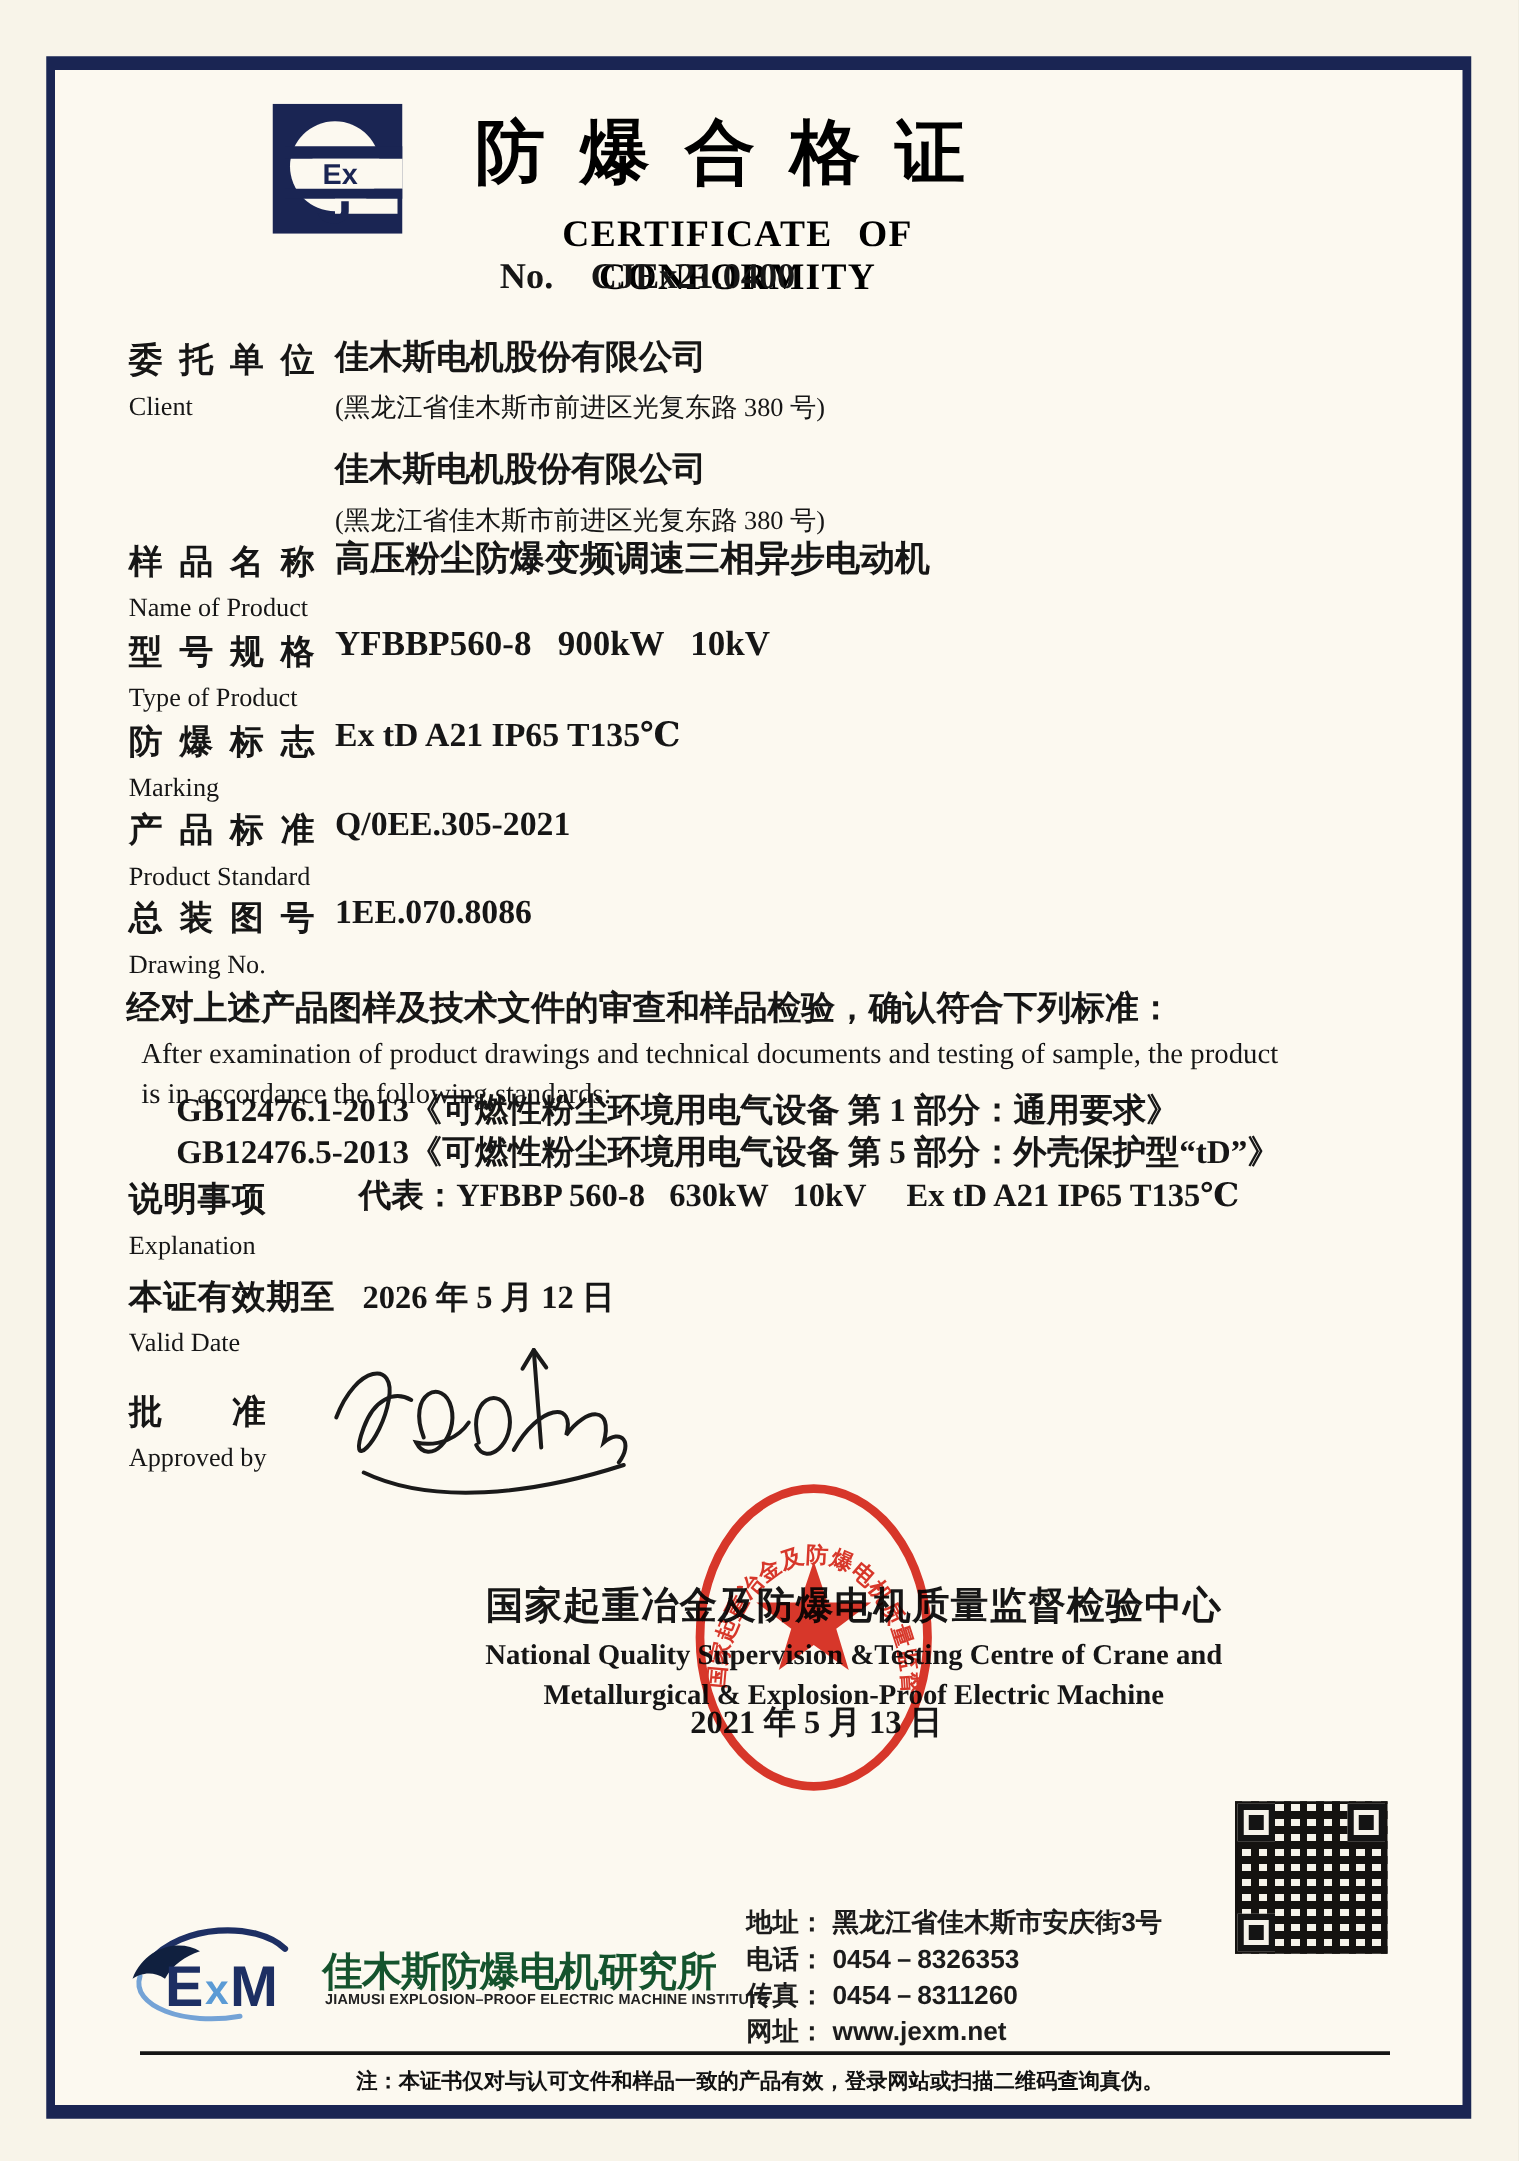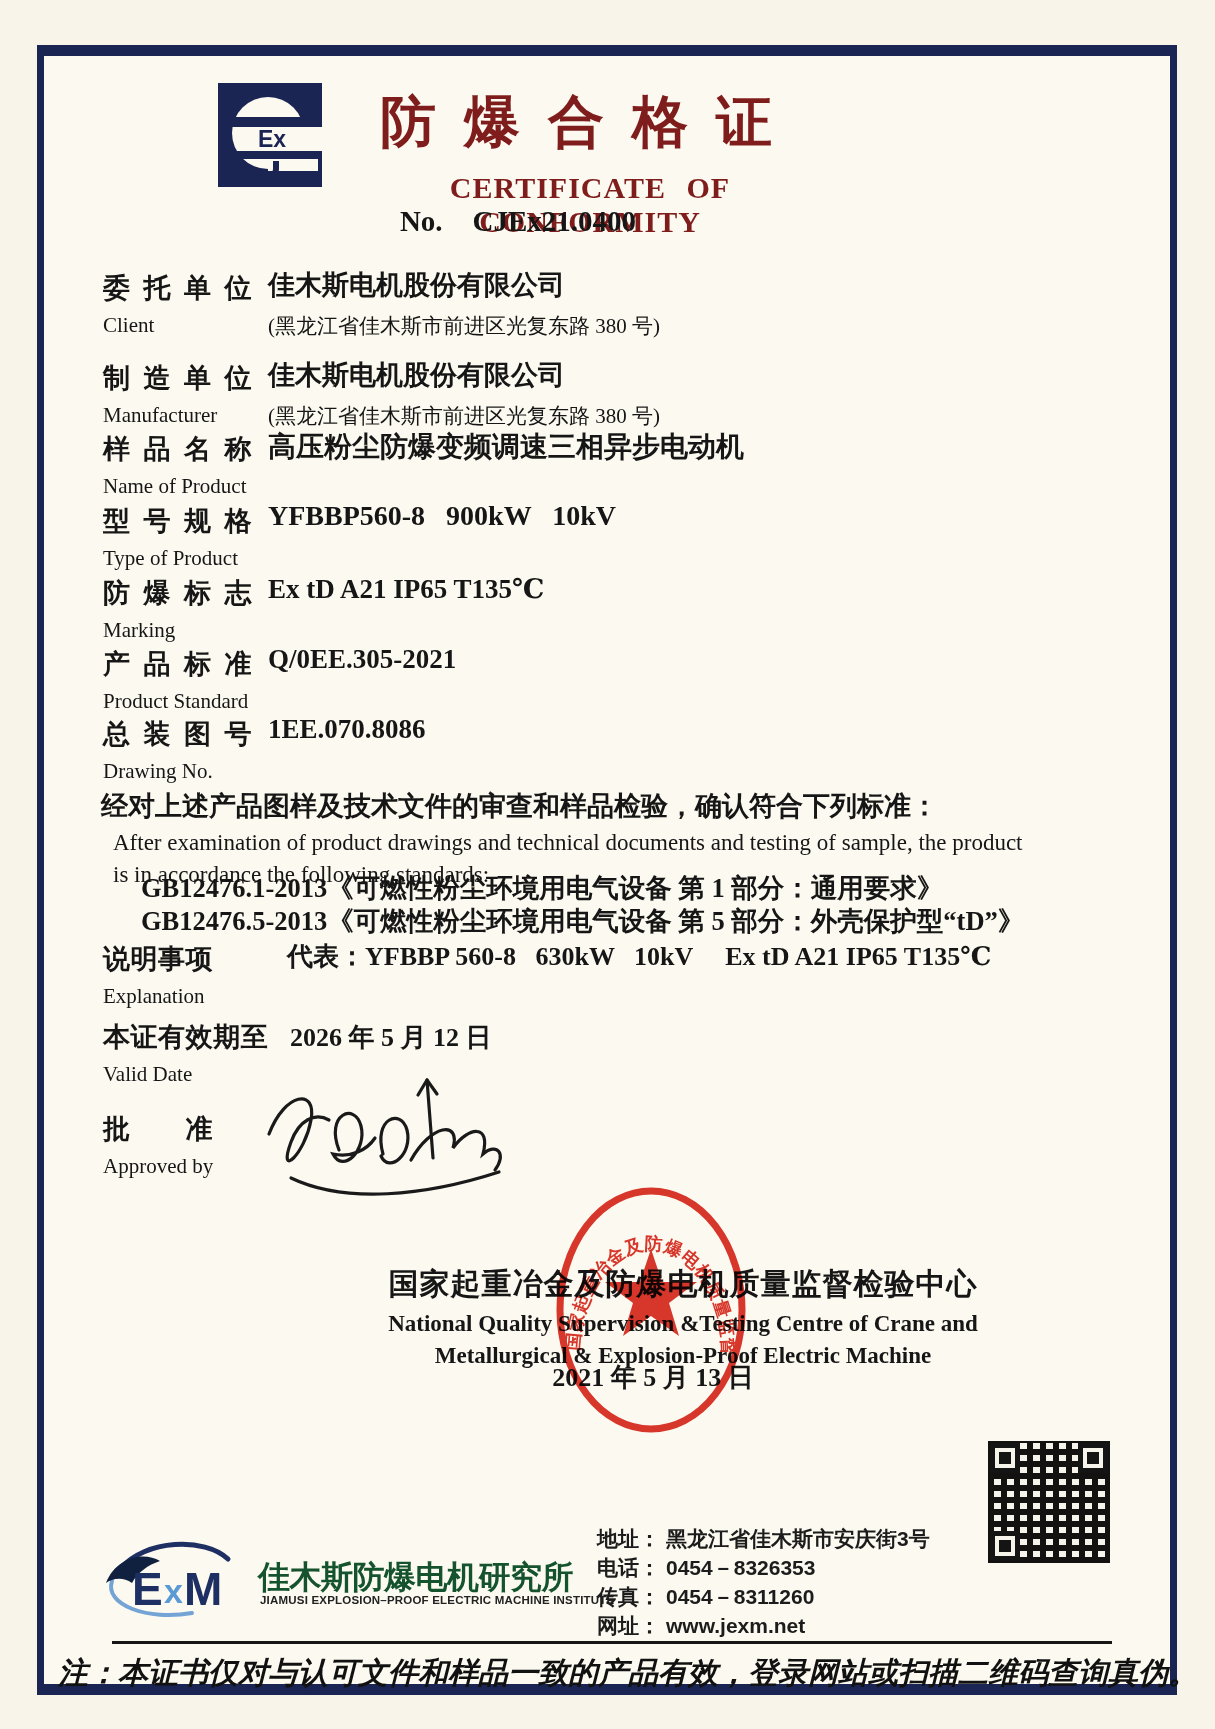--- a/index.html
+++ b/index.html
@@ -2,21 +2,21 @@
 <html><head>
 <meta charset="utf-8">
 <style>
   html,body{margin:0;padding:0;background:#e8e4d8;}
   .page{position:relative;width:1215px;height:1729px;background:#f8f4e9;
         font-family:"Liberation Serif","DejaVu Serif",serif;color:#161616;overflow:hidden;}
   .abs{position:absolute;}
   .frame{position:absolute;left:37px;top:45px;width:1140px;height:1650px;
          border:7px solid #1a2553;border-top-width:11px;border-bottom-width:11px;
          background:#fcf9f0;box-sizing:border-box;}
-  .navy{color:#7f1d1d;}
+  .navy{color:#000000;}
   .cert-title{font-size:56px;font-weight:700;letter-spacing:.5em;white-space:nowrap;text-align:center;}
   .cert-sub{font-size:30px;font-weight:700;word-spacing:12px;letter-spacing:1px;text-align:center;margin-top:10px;}
   .cert-no{font-size:29px;font-weight:600;text-align:center;white-space:nowrap;}
   .cert-no .num{margin-left:30px;}
   .zh-label{font-size:27px;font-weight:600;letter-spacing:.5em;white-space:nowrap;}
   .zh-label.tight{letter-spacing:.02em;}
   .en-label{font-size:21px;white-space:nowrap;margin-top:7px;}
   .val{font-size:27px;font-weight:600;white-space:pre;}
   .val2{font-size:21px;margin-top:9px;white-space:pre;}
   .stmt-zh{font-size:27px;font-weight:600;white-space:nowrap;}
@@ -24,21 +24,21 @@
   .standard{font-size:26.5px;font-weight:600;white-space:nowrap;line-height:33px;}
   .org-zh{font-size:30px;font-weight:700;letter-spacing:1px;white-space:nowrap;}
   .org-en{font-size:23px;font-weight:700;margin-top:6px;white-space:nowrap;}
   .center{text-align:center;}
   .sans{font-family:"Liberation Sans","DejaVu Sans",sans-serif;}
   .inst-zh{font-size:32px;font-weight:800;letter-spacing:-0.5px;color:#14532d;white-space:nowrap;}
   .inst-en{font-size:11.5px;font-weight:600;letter-spacing:.2px;color:#222;white-space:nowrap;}
   .contact-row{font-size:21px;line-height:29px;font-weight:600;color:#1c1c1c;white-space:nowrap;}
   .contact-row .cl{margin-right:6px;}
   .divider{position:absolute;left:112px;top:1641px;width:1000px;height:3px;background:#161616;}
-  .note{font-size:30px;font-weight:700;color:#111;white-space:nowrap;font-style:italic;}
+  .note{font-size:17px;font-weight:700;color:#111;white-space:nowrap;}
   .qr{position:absolute;left:988px;top:1441px;width:122px;height:122px;background:#f6f3ea;
       background-image:
         repeating-linear-gradient(0deg,#141210 0 6px,transparent 6px 12px),
         repeating-linear-gradient(90deg,#141210 0 6px,transparent 6px 13px);}
   .fp{position:absolute;width:30px;height:30px;border:5px solid #141414;background:#f6f3ea;box-sizing:border-box;}
   .fp i{position:absolute;inset:4px;background:#141414;display:block;}
   svg text{font-family:"Liberation Sans","DejaVu Sans",sans-serif;}
   .stamp{mix-blend-mode:multiply;opacity:.93;}
 </style>
 </head>
@@ -68,24 +68,20 @@
 
   <div class="abs" style="left:103px;top:270px">
     <div class="zh-label">委托单位</div>
     <div class="en-label">Client</div>
   </div>
   <div class="abs" style="left:268px;top:267px">
     <div class="val">佳木斯电机股份有限公司</div>
     <div class="val2">(黑龙江省佳木斯市前进区光复东路 380 号)</div>
   </div>
 
-  <div class="abs" style="left:103px;top:360px">
-    <div class="zh-label">制造单位</div>
-    <div class="en-label">Manufacturer</div>
-  </div>
   <div class="abs" style="left:268px;top:357px">
     <div class="val">佳木斯电机股份有限公司</div>
     <div class="val2">(黑龙江省佳木斯市前进区光复东路 380 号)</div>
   </div>
 
   <div class="abs" style="left:103px;top:431px">
     <div class="zh-label">样品名称</div>
     <div class="en-label">Name of Product</div>
   </div>
   <div class="abs" style="left:268px;top:428px">

